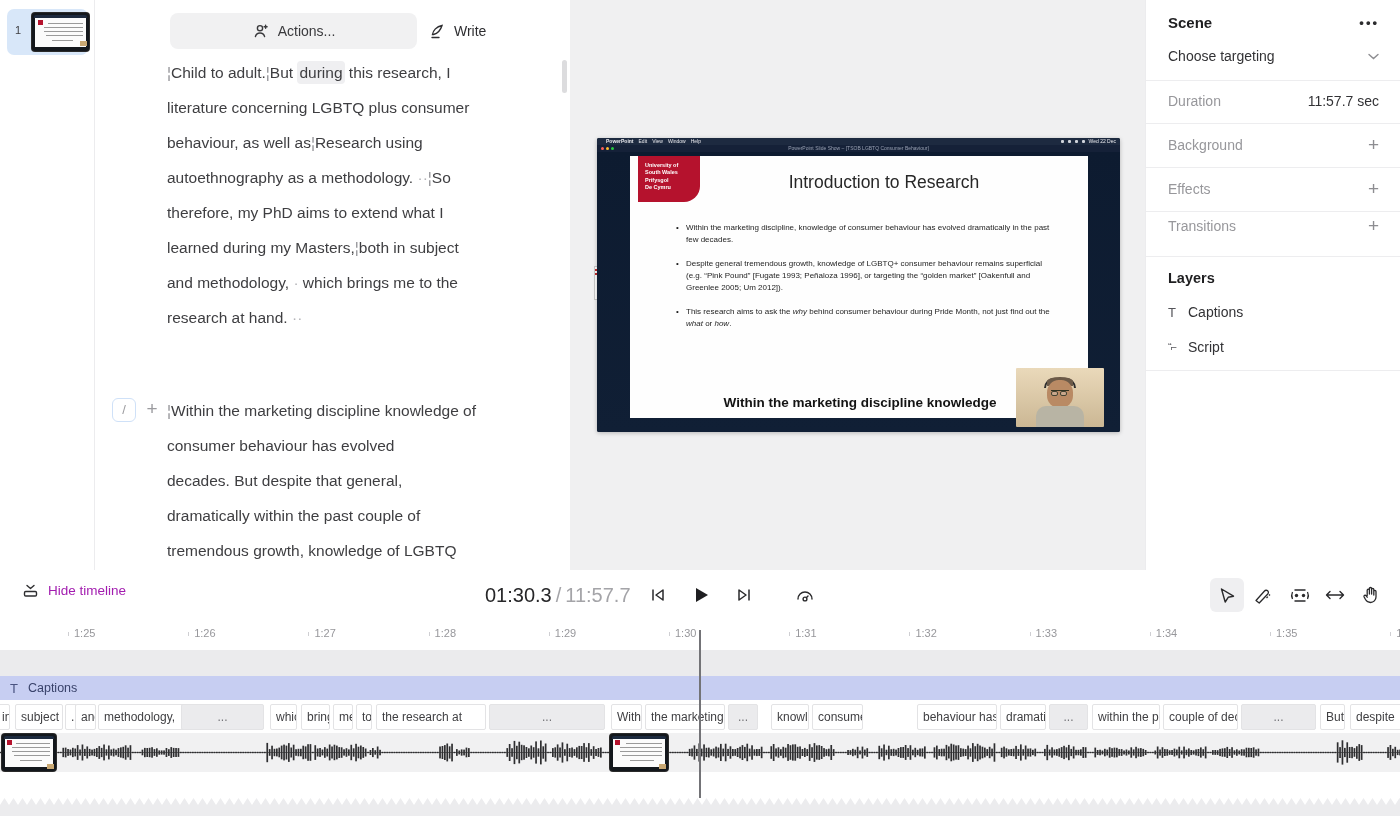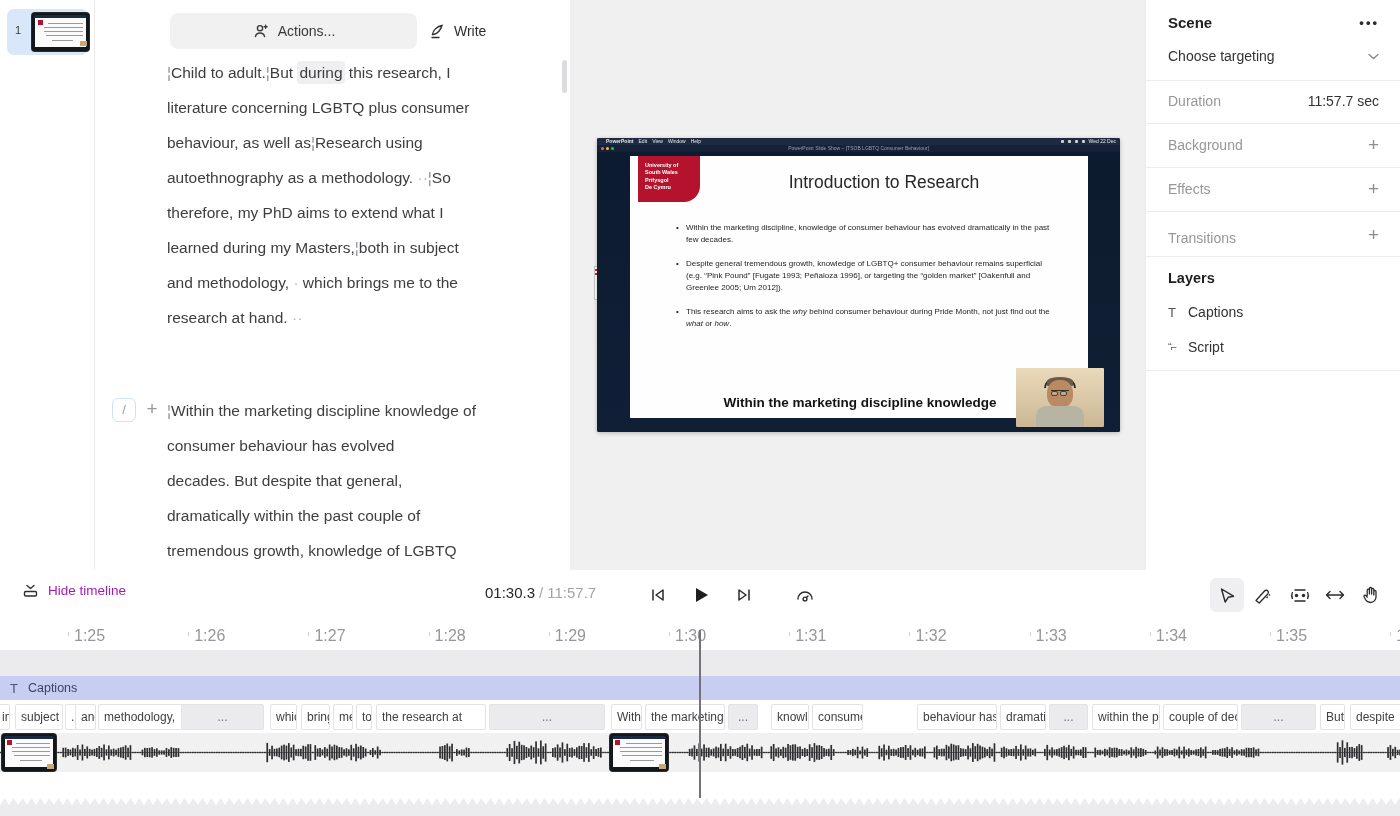--- a/index.html
+++ b/index.html
@@ -67,28 +67,28 @@
   .rp-label { font-size:14px; color:#97979b; }
   .rp-dark { font-size:14px; color:#323235; }
   .rp-right { margin-left:auto; }
   .plus { font-size:19px; font-weight:300; color:#8d8d91; }
   .more-dots { font-size:13px; letter-spacing:2px; color:#2c2c2e; font-weight:700; cursor:pointer; }
   .layer-ic { width:20px; display:inline-block; color:#55555a; font-size:13px; }
 
   
   #timeline-bar { left:0; top:570px; width:1400px; height:52px; background:#fff; }
   #hide-timeline { position:absolute; left:22px; top:12px; display:flex; align-items:center; gap:9px; font-size:13.5px; color:#a21caf; cursor:pointer; }
-  #time-display { position:absolute; left:485px; top:14px; font-size:15px; color:#272729; }
+  #time-display { position:absolute; left:485px; top:14px; font-size:20px; color:#272729; }
   #time-display .total { color:#a4a4a8; }
   #time-display .sep { color:#a4a4a8; padding:0 4px; }
   .tbtn { position:absolute; top:8px; width:34px; height:34px; display:flex; align-items:center; justify-content:center; border-radius:6px; cursor:pointer; }
   .tbtn.sel { background:#efeff1; }
   #ruler { left:0; top:622px; width:1400px; height:28px; background:#fff; }
   .ruler-tick { position:absolute; top:10px; width:1px; height:4px; background:#cfcfd3; }
-  .ruler-label { position:absolute; top:5px; font-size:16px; color:#97979b; }
+  .ruler-label { position:absolute; top:5px; font-size:11px; color:#97979b; }
   #gray-strip { left:0; top:650px; width:1400px; height:26px; background:#ebebed; }
   #captions-header { left:0; top:676px; width:1400px; height:24px; background:#c7cef2; display:flex; align-items:center; gap:10px; padding-left:10px; font-size:12.5px; color:#39426a; }
   #captions-header .t-ic { font-size:13px; color:#4a538016; color:#4a5380; font-weight:400; }
   #words-row { left:0; top:700px; width:1400px; height:33px; background:#fff; }
   .cseg { position:absolute; top:4px; height:26px; line-height:24px; font-size:12px; color:#3f3f42; background:#fff; border:1px solid #e3e3e5; border-radius:2px; padding:0 5px; white-space:nowrap; overflow:hidden; cursor:pointer; }
   .cseg.gap { background:#ebebed; color:#737377; text-align:center; padding:0; }
   #media-track { left:0; top:733px; width:1400px; height:39px; background:#f1f1f2; }
   #white-zone { left:0; top:772px; width:1400px; height:26px; background:#fff; }
   #bottom-strip { left:0; top:798px; width:1400px; height:18px; background:#ececee; }
   #zigzag { position:absolute; left:0; top:-1px; }
@@ -223,21 +223,21 @@
   <div class="rp-row" style="top:132px; height:26px; cursor:pointer;">
     <span class="rp-label">Background</span>
     <span class="rp-right plus">+</span>
   </div>
   <div class="rp-div" style="top:167px;"></div>
   <div class="rp-row" style="top:176px; height:26px; cursor:pointer;">
     <span class="rp-label">Effects</span>
     <span class="rp-right plus">+</span>
   </div>
   <div class="rp-div" style="top:211px;"></div>
-  <div class="rp-row" style="top:220px; height:26px; cursor:pointer;align-items:flex-end;">
+  <div class="rp-row" style="top:213px; height:26px; cursor:pointer;">
     <span class="rp-label">Transitions</span>
     <span class="rp-right plus">+</span>
   </div>
   <div class="rp-div" style="top:256px;"></div>
   <div class="rp-row" style="top:265px; height:26px;">
     <span class="rp-title" style="font-size:14.5px;">Layers</span>
   </div>
   <div class="rp-row" style="top:299px; height:26px; cursor:pointer;">
     <span class="layer-ic">T</span>
     <span class="rp-dark">Captions</span>

